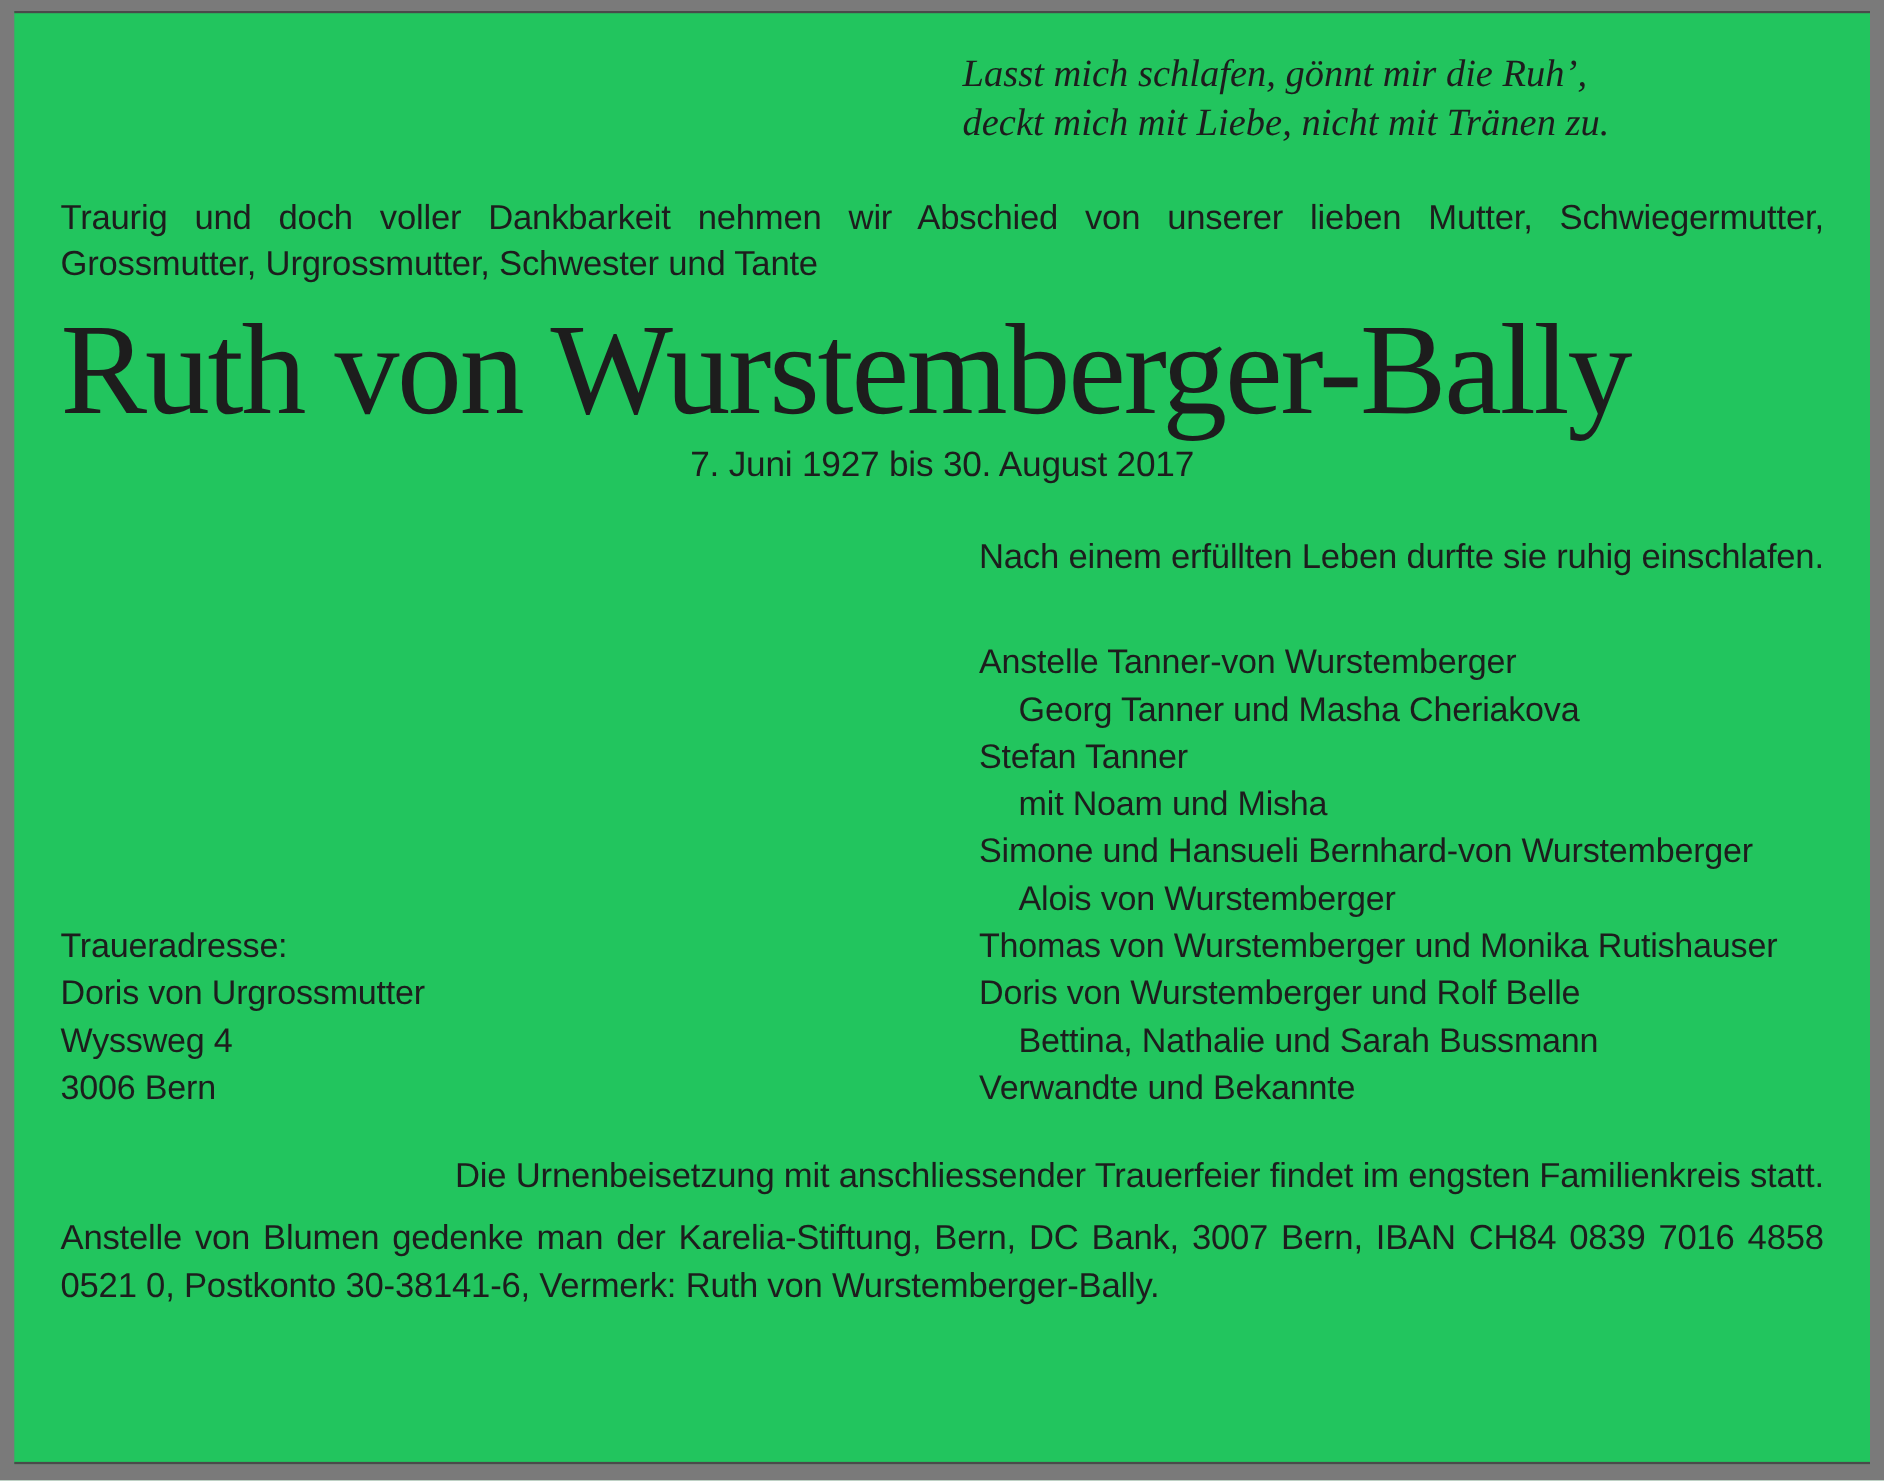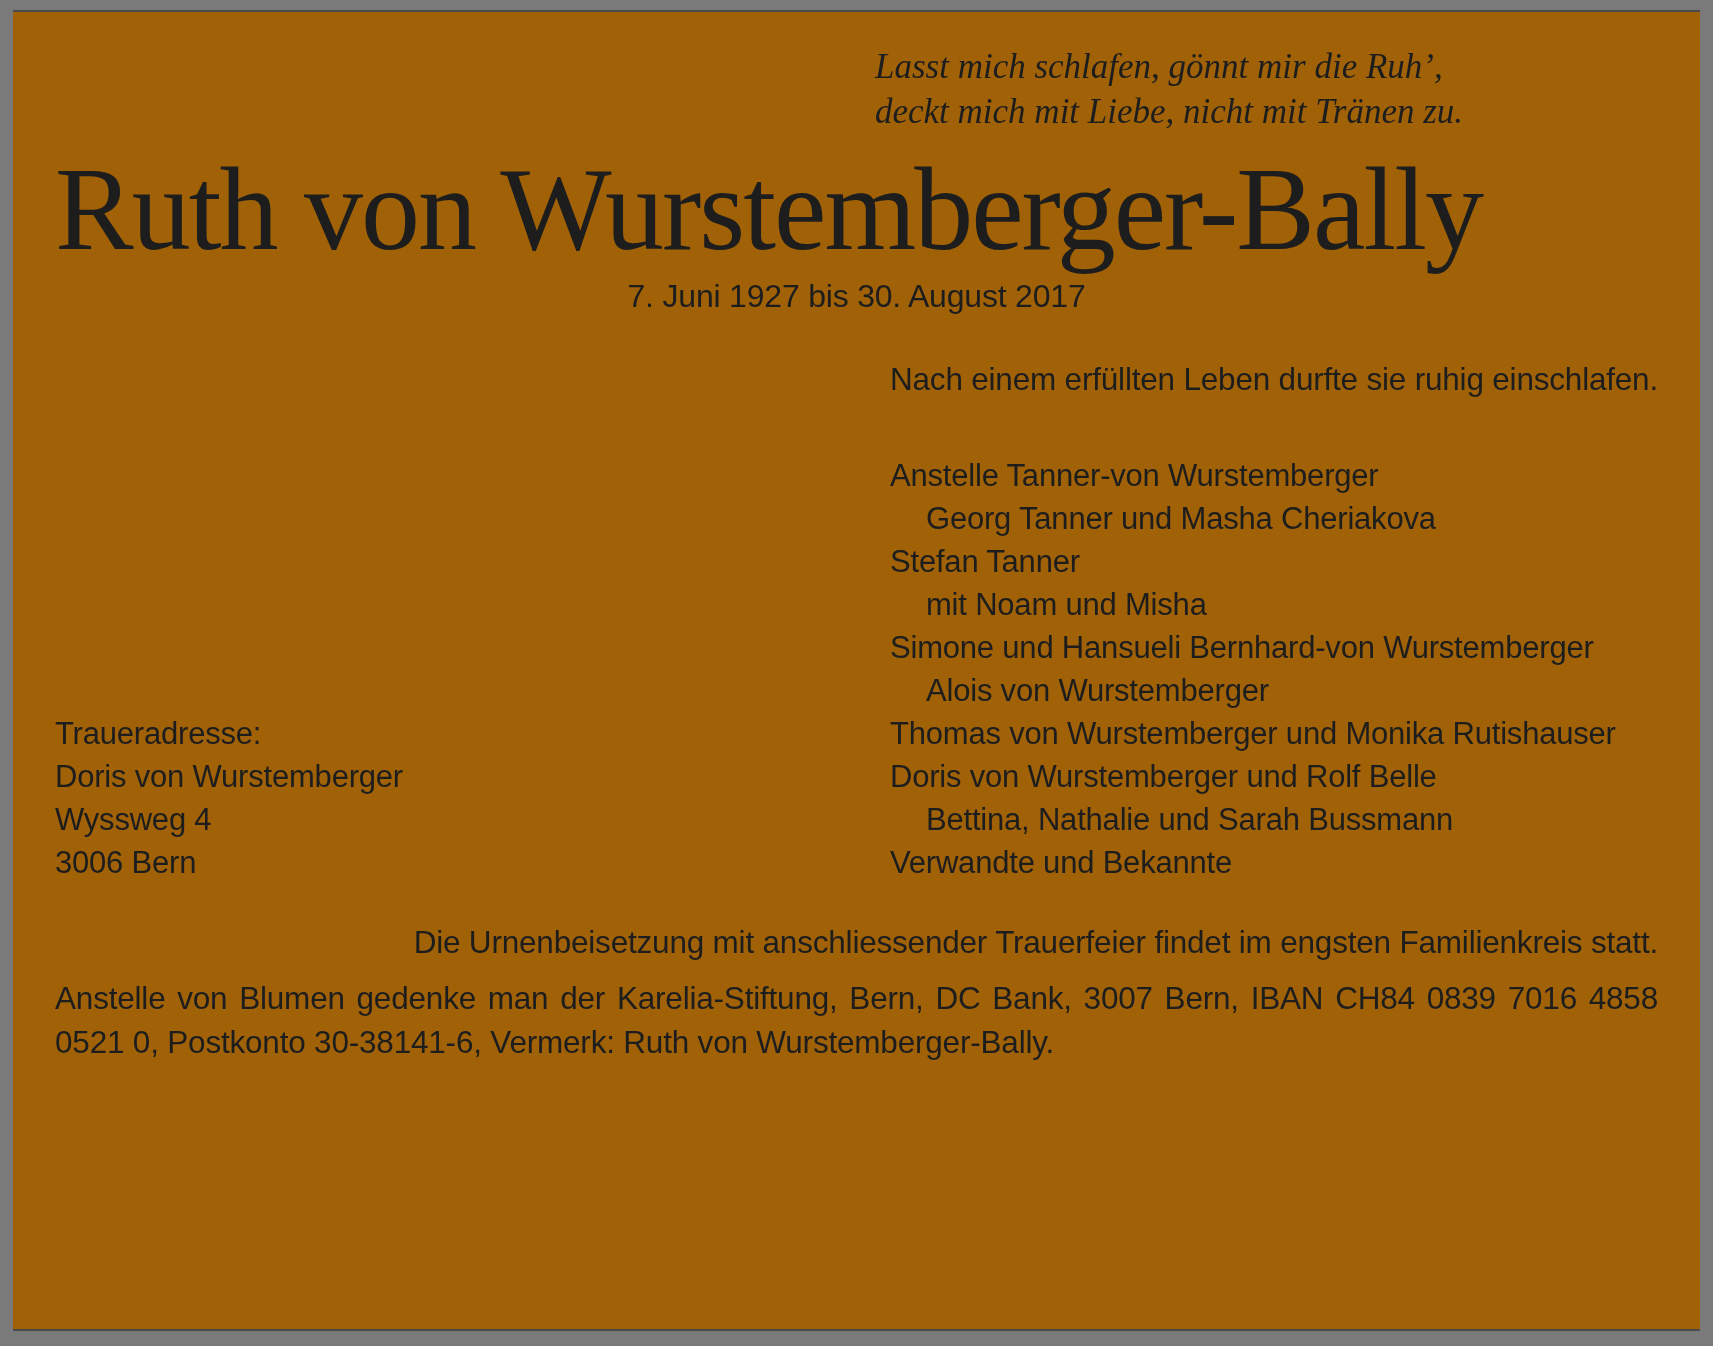--- a/index.html
+++ b/index.html
@@ -7,21 +7,21 @@
     position: relative;
     width: 1713px;
     height: 1346px;
     background: #7a7a7a;
     box-sizing: border-box;
     overflow: hidden;
   }
   .sheet {
     position: absolute;
     left: 13px; right: 13px; top: 10px; bottom: 15px;
-    background: #a16207;
+    background: #22c55e;
     border-top: 2px solid #4a4a4a;
     border-bottom: 2px solid #4a4a4a;
     box-sizing: border-box;
     padding: 32px 42px 4px 42px;
     color: #1d1d1d;
     font-family: "Liberation Sans", sans-serif;
     letter-spacing: -0.2px;
   }
   .quote {
     margin-left: 820px;
@@ -61,32 +61,36 @@
 <body>
 
 <div class="page" style="background: rgb(122, 122, 122);">
   <div class="sheet" style="border-top-color: rgb(74, 74, 74); border-bottom-color: rgb(74, 74, 74); color: rgb(29, 29, 29);">
 
     <div class="quote">
       <div>Lasst mich schlafen, gönnt mir die Ruh’,</div>
       <div>deckt mich mit Liebe, nicht mit Tränen zu.</div>
     </div>
 
+    <div class="intro">
+      <div class="justify-line">Traurig und doch voller Dankbarkeit nehmen wir Abschied von unserer lieben Mutter, Schwiegermutter,</div>
+      <div>Grossmutter, Urgrossmutter, Schwester und Tante</div>
+    </div>
 
     <h1 class="name">Ruth von Wurstemberger-Bally</h1>
 
     <div class="dates">7. Juni 1927 bis 30. August 2017</div>
 
     <p class="lead">Nach einem erfüllten Leben durfte sie ruhig einschlafen.</p>
 
     <div class="columns">
       <div class="col-address">
         <div class="line">Traueradresse:</div>
         <div>
-            <div class="line">Doris von Wurstemberger</div>
+            <div class="line">Doris von Urgrossmutter</div>
             <div class="line">Wyssweg 4</div>
             <div class="line">3006 Bern</div>
           </div>
       </div>
       <div class="col-family">
         <div>
             <div class="line">Anstelle Tanner-von Wurstemberger</div>
             <div class="line indent">Georg Tanner und Masha Cheriakova</div>
             <div class="line">Stefan Tanner</div>
             <div class="line indent">mit Noam und Misha</div>

